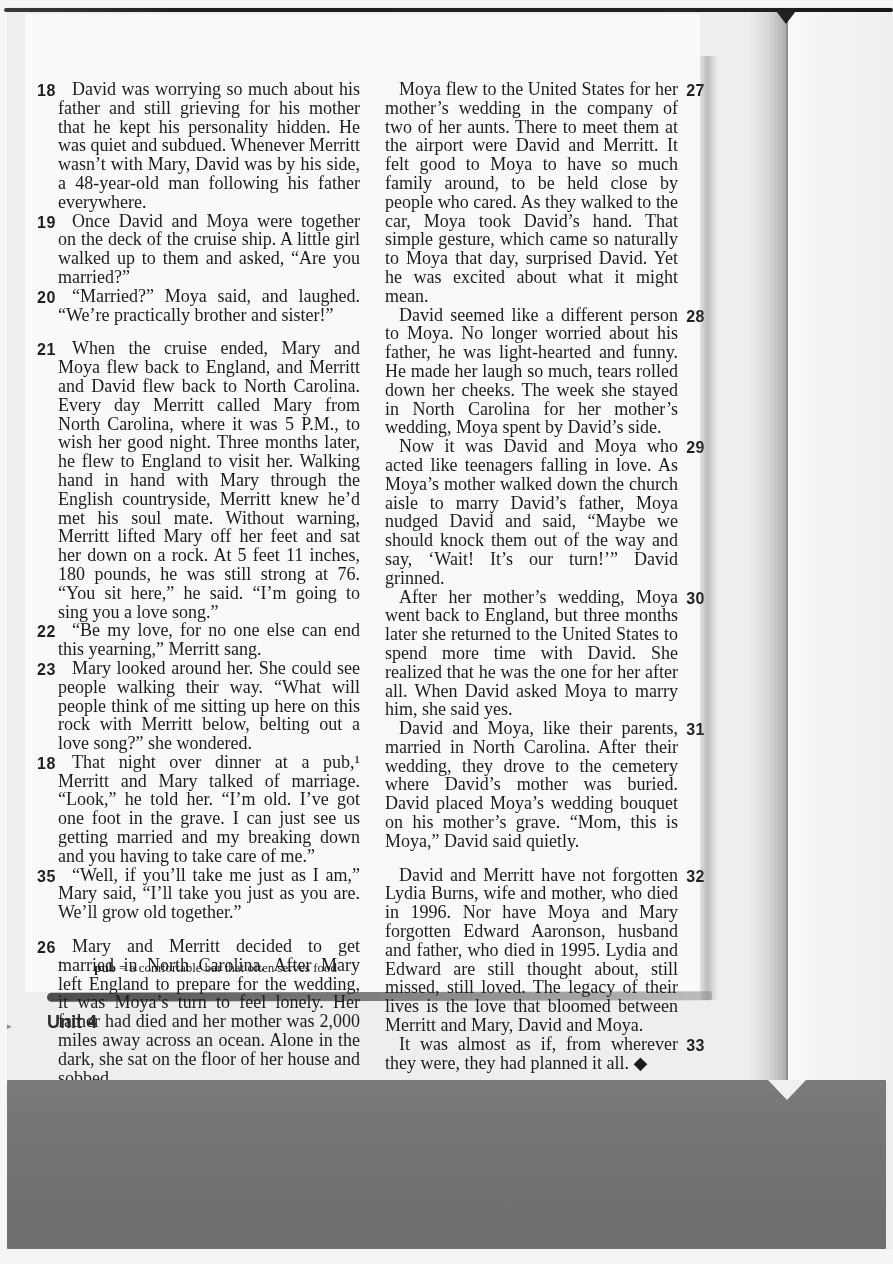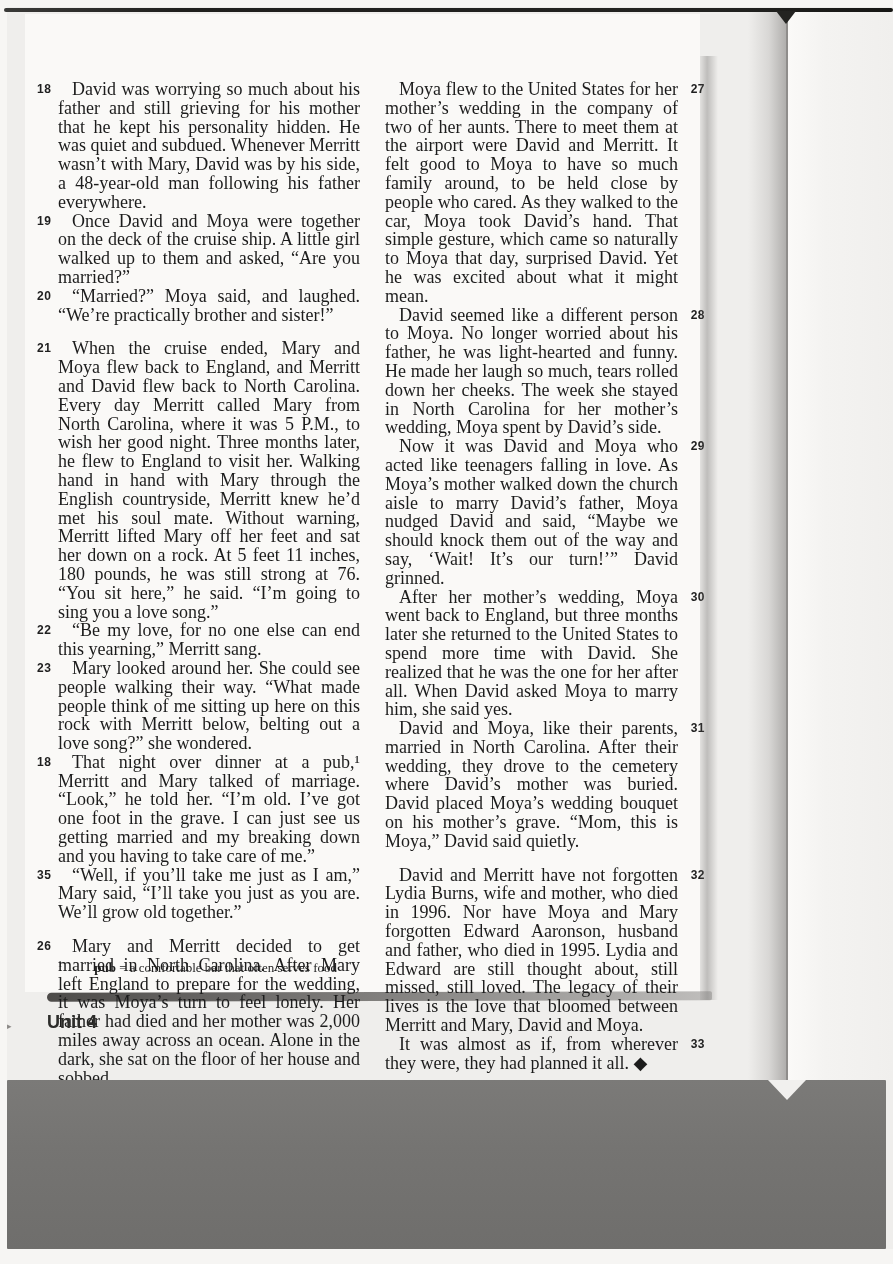--- a/index.html
+++ b/index.html
@@ -64,21 +64,21 @@
   .para{position:relative;}
   .para.gap{margin-top:15px;}
   .ptext{
     display:block;text-align:justify;text-indent:14px;
     font-size:18px;line-height:18.8px;color:#1c1c1c;
     hyphens:auto;-webkit-hyphens:auto;
   }
   .num{
     position:absolute;top:2px;
     font-family:"Liberation Sans", sans-serif;font-weight:bold;
-    font-size:12px;color:#1f1f1f;letter-spacing:0.5px;
+    font-size:16px;color:#1f1f1f;letter-spacing:0.5px;
   }
   .col-left .num{left:-21px;}
   .col-right .num{right:-27px;}
 
   .footnote{
     position:absolute;left:33px;bottom:16px;
     font-size:13px;color:#1c1c1c;
   }
   .footnote sup{font-size:8.5px;vertical-align:super;line-height:0;}
   .footnote b{font-weight:bold;margin-left:32px;}
@@ -138,21 +138,21 @@
         <div class="para gap">
           <span class="num">21</span>
           <span class="ptext">When the cruise ended, Mary and Moya flew back to England, and Merritt and David flew back to North Carolina. Every day Merritt called Mary from North Carolina, where it was 5 P.M., to wish her good night. Three months later, he flew to England to visit her. Walking hand in hand with Mary through the English countryside, Merritt knew he’d met his soul mate. Without warning, Merritt lifted Mary off her feet and sat her down on a rock. At 5 feet 11 inches, 180 pounds, he was still strong at 76. “You sit here,” he said. “I’m going to sing you a love song.”</span>
         </div>
         <div class="para">
           <span class="num">22</span>
           <span class="ptext">“Be my love, for no one else can end this yearning,” Merritt sang.</span>
         </div>
         <div class="para">
           <span class="num">23</span>
-          <span class="ptext">Mary looked around her. She could see people walking their way. “What made people think of me sitting up here on this rock with Merritt below, belting out a love song?” she wondered.</span>
+          <span class="ptext">Mary looked around her. She could see people walking their way. “What will people think of me sitting up here on this rock with Merritt below, belting out a love song?” she wondered.</span>
         </div>
         <div class="para">
           <span class="num">18</span>
           <span class="ptext">That night over dinner at a pub,¹ Merritt and Mary talked of marriage. “Look,” he told her. “I’m old. I’ve got one foot in the grave. I can just see us getting married and my breaking down and you having to take care of me.”</span>
         </div>
         <div class="para">
           <span class="num">35</span>
           <span class="ptext">“Well, if you’ll take me just as I am,” Mary said, “I’ll take you just as you are. We’ll grow old together.”</span>
         </div>
         <div class="para gap">

